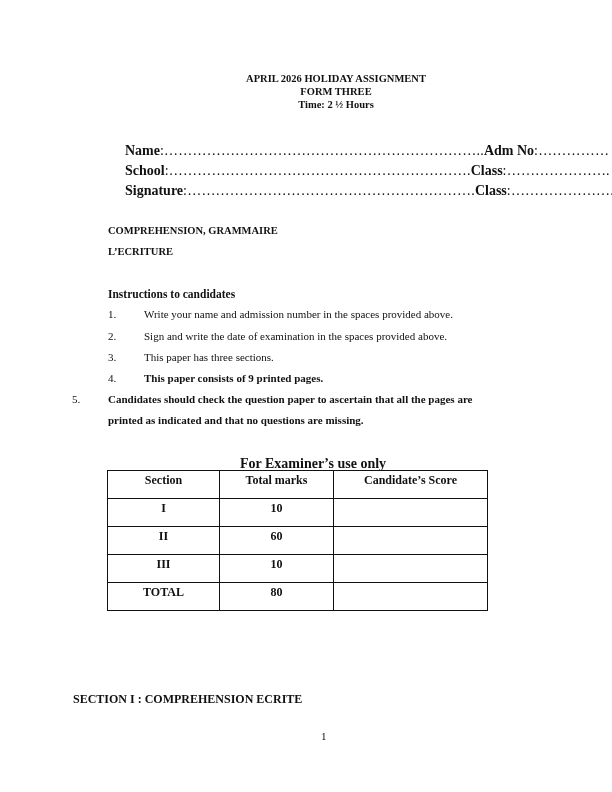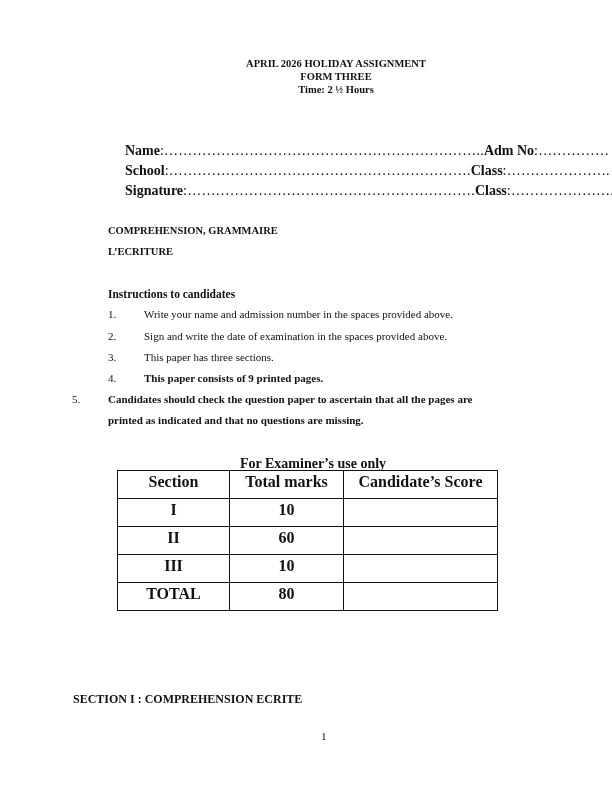--- a/index.html
+++ b/index.html
@@ -1,35 +1,35 @@
 <!DOCTYPE html>
 <html><head>
 <meta charset="utf-8">
 <style>
   html, body { margin: 0; padding: 0; background: #ffffff; }
   body { width: 612px; height: 792px; position: relative; overflow: hidden; color: #111; }
 
-  .header { position: absolute; left: 0; width: 100%; top: 57px; text-align: center;
+  .header { position: absolute; left: 0; width: 100%; top: 72px; text-align: center;
             font-family: "Liberation Serif", serif; font-weight: bold; font-size: 10.5px; line-height: 13px; }
   .header div { margin-left: 60px; }
 
   .fields { position: absolute; left: 125px; top: 141px; font-family: "Liberation Serif", serif;
             font-size: 14px; line-height: 20px; }
   .fields .lbl { font-weight: bold; }
   .fields .dots { letter-spacing: 0.2px; }
 
   .subject { position: absolute; left: 108px; font-family: Liberation Serif, serif; font-weight: bold; font-size: 10.5px; }
 
   .instr-title { position: absolute; left: 108px; top: 288px; font-family: "Liberation Serif", serif; font-weight: bold; font-size: 11.5px; }
   .instr { position: absolute; font-family: "Liberation Serif", serif; font-size: 11px; }
   .bold { font-weight: bold; }
 
   .exam-cap { position: absolute; top: 456px; left: 240px; font-family: "Liberation Serif", serif; font-weight: bold; font-size: 14px; }
-  table.exam { position: absolute; left: 117px; top: 470px; border-collapse: collapse;
-               font-family: "Liberation Serif", serif; font-weight: bold; font-size: 16px; }
+  table.exam { position: absolute; left: 107px; top: 470px; border-collapse: collapse;
+               font-family: "Liberation Serif", serif; font-weight: bold; font-size: 12px; }
   table.exam td, table.exam th { border: 1px solid #111; vertical-align: top; padding: 2px 4px 0 4px; height: 25px; }
   table.exam th { font-weight: bold; }
   .c1 { width: 103px; text-align: center; }
   .c2 { width: 105px; text-align: center; }
   .c3 { width: 145px; text-align: center; }
 
   .section-title { position: absolute; left: 73px; top: 692px; font-family: "Liberation Serif", serif; font-weight: bold; font-size: 12px; }
   .page-num { position: absolute; left: 321px; top: 730px; font-family: "Liberation Serif", serif; font-size: 11px; }
 </style>
 </head>

